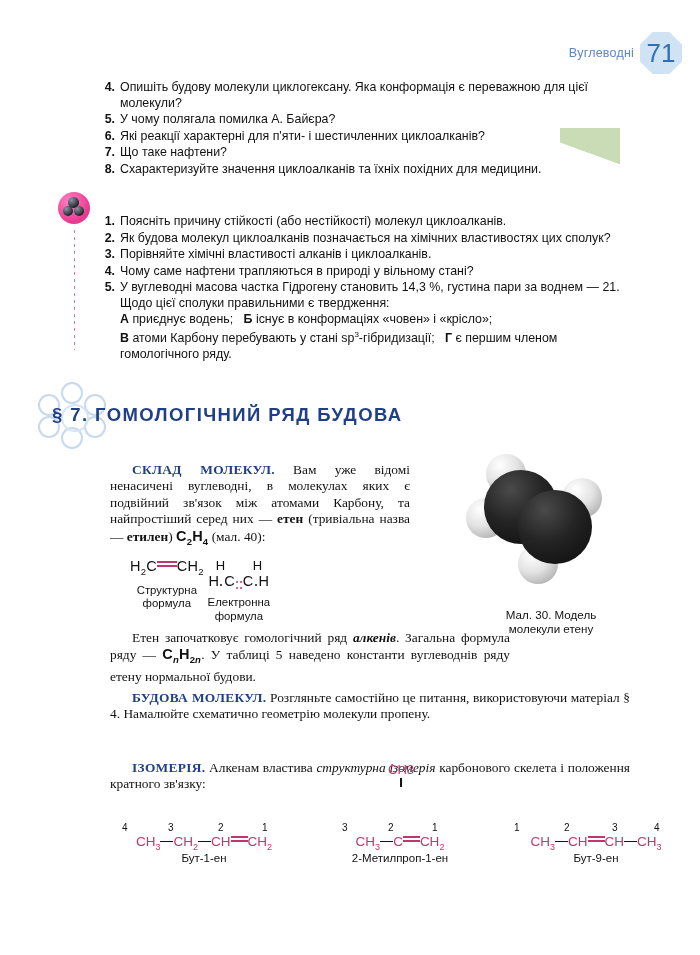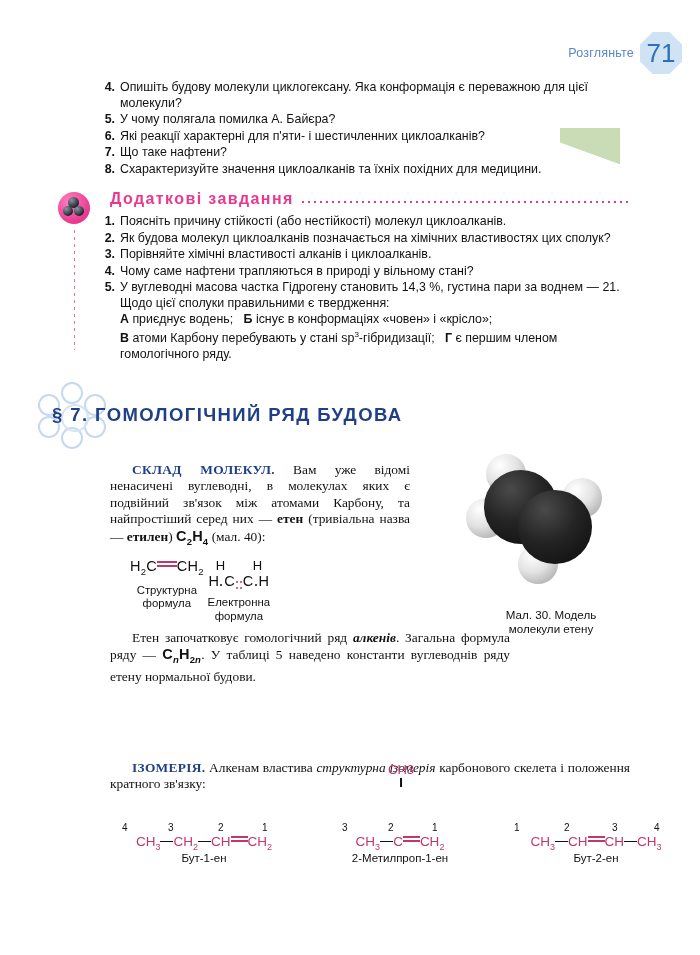--- a/index.html
+++ b/index.html
@@ -168,21 +168,21 @@
   .iso-wrap-mid{position:relative;padding-top:30px;}
 </style>
 </head>
 <body>
 
 <div class="page">
 
   <div class="green-tri2"></div>
 
   <div class="header">
-    <div class="header-label">Розгляньте</div>
+    <div class="header-label">Вуглеводні</div>
     <div class="page-badge">
       <div class="oct"></div>
       <div class="num">71</div>
     </div>
   </div>
 
   <div class="qlist" id="top-questions">
     <div class="qitem">
       <div class="qnum">4.</div>
       <div class="qtext">Опишіть будову молекули циклогексану. Яка конформація є переважною для цієї молекули?</div>
@@ -207,24 +207,20 @@
 
   <div class="mol-icon">
     <div class="inner">
       <div class="ball b1"></div>
       <div class="ball b2"></div>
       <div class="ball b3"></div>
     </div>
   </div>
   <div class="vdots"></div>
 
-  <div class="extra-head">
-    <div class="extra-title">Додаткові завдання</div>
-    <div class="dots"></div>
-  </div>
 
   <div class="qlist" id="extra-questions">
     <div class="qitem">
       <div class="qnum">1.</div>
       <div class="qtext">Поясніть причину стійкості (або нестійкості) молекул циклоалканів.</div>
     </div>
     <div class="qitem">
       <div class="qnum">2.</div>
       <div class="qtext">Як будова молекул циклоалканів позначається на хімічних властивостях цих сполук?</div>
     </div>
@@ -302,20 +298,23 @@
   </div>
   <div class="mol-cap">
     <span>Мал. 30. Модель</span><br>
     <span>молекули етену</span>
   </div>
 
   <div class="body-serif" id="p-eten">
     <span>Етен започатковує гомологічний ряд </span><span class="ital bold">алкенів</span><span>. Загальна формула ряду — </span><span class="fml bold">C<sub><i>n</i></sub>H<sub>2<i>n</i></sub></span><span>. У таблиці 5 наведено константи вуглеводнів ряду етену нормальної будови.</span>
   </div>
 
+  <div class="body-serif" id="p-budova">
+    <span class="lead">БУДОВА МОЛЕКУЛ.</span><span> Розгляньте самостійно це питання, використовуючи матеріал § 4. Намалюйте схематично геометрію молекули пропену.</span>
+  </div>
 
   <div class="body-serif" id="p-izo">
     <span class="lead">ІЗОМЕРІЯ.</span><span> Алкенам властива </span><span class="ital">структурна ізомерія</span><span> карбонового скелета і положення кратного зв'язку:</span>
   </div>
 
   <div class="isomers">
 
     <div class="iso">
       <div class="iso-nums" style="width:168px;">
         <span style="left:2px;">4</span>
@@ -348,19 +347,19 @@
     <div class="iso">
       <div class="iso-nums" style="width:168px;">
         <span style="left:2px;">1</span>
         <span style="left:52px;">2</span>
         <span style="left:100px;">3</span>
         <span style="left:142px;">4</span>
       </div>
       <div class="iso-struct">
         <span class="grp">CH<sub>3</sub></span><span class="bond1"></span><span class="grp">CH</span><span class="bond2"><i></i><i></i></span><span class="grp">CH</span><span class="bond1"></span><span class="grp">CH<sub>3</sub></span>
       </div>
-      <div class="iso-name">Бут-2-ен</div>
+      <div class="iso-name">Бут-9-ен</div>
     </div>
 
   </div>
 
 
 </div>
 
 </body></html>

